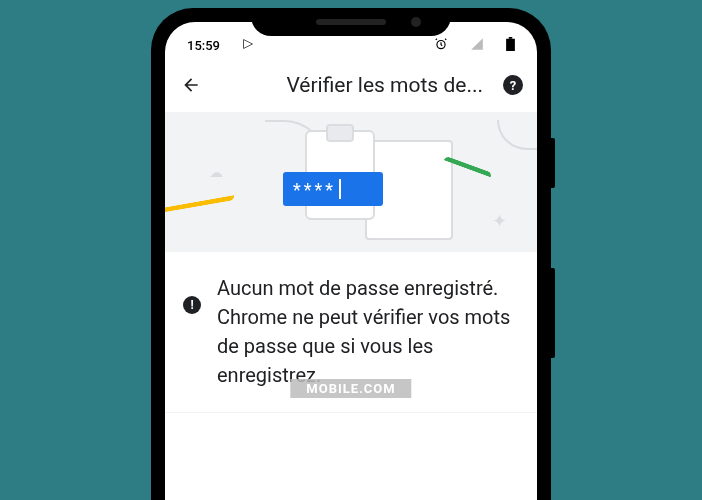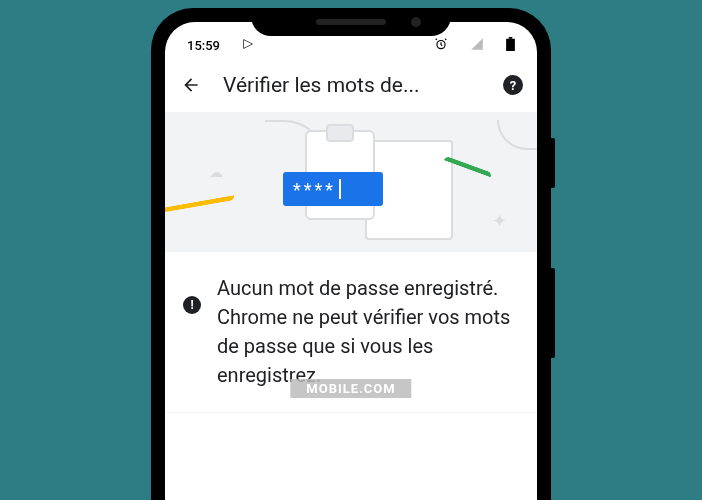--- a/index.html
+++ b/index.html
@@ -78,20 +78,21 @@
       display: flex;
       align-items: center;
       gap: 22px;
     }
     .app-bar {
       height: 54px;
       display: flex;
       align-items: center;
       padding: 0 14px;
       gap: 20px;
+      text-align: right;
     }
     .back-btn {
       width: 24px;
       height: 24px;
       display: flex;
       align-items: center;
       justify-content: center;
       cursor: pointer;
     }
     .title {

